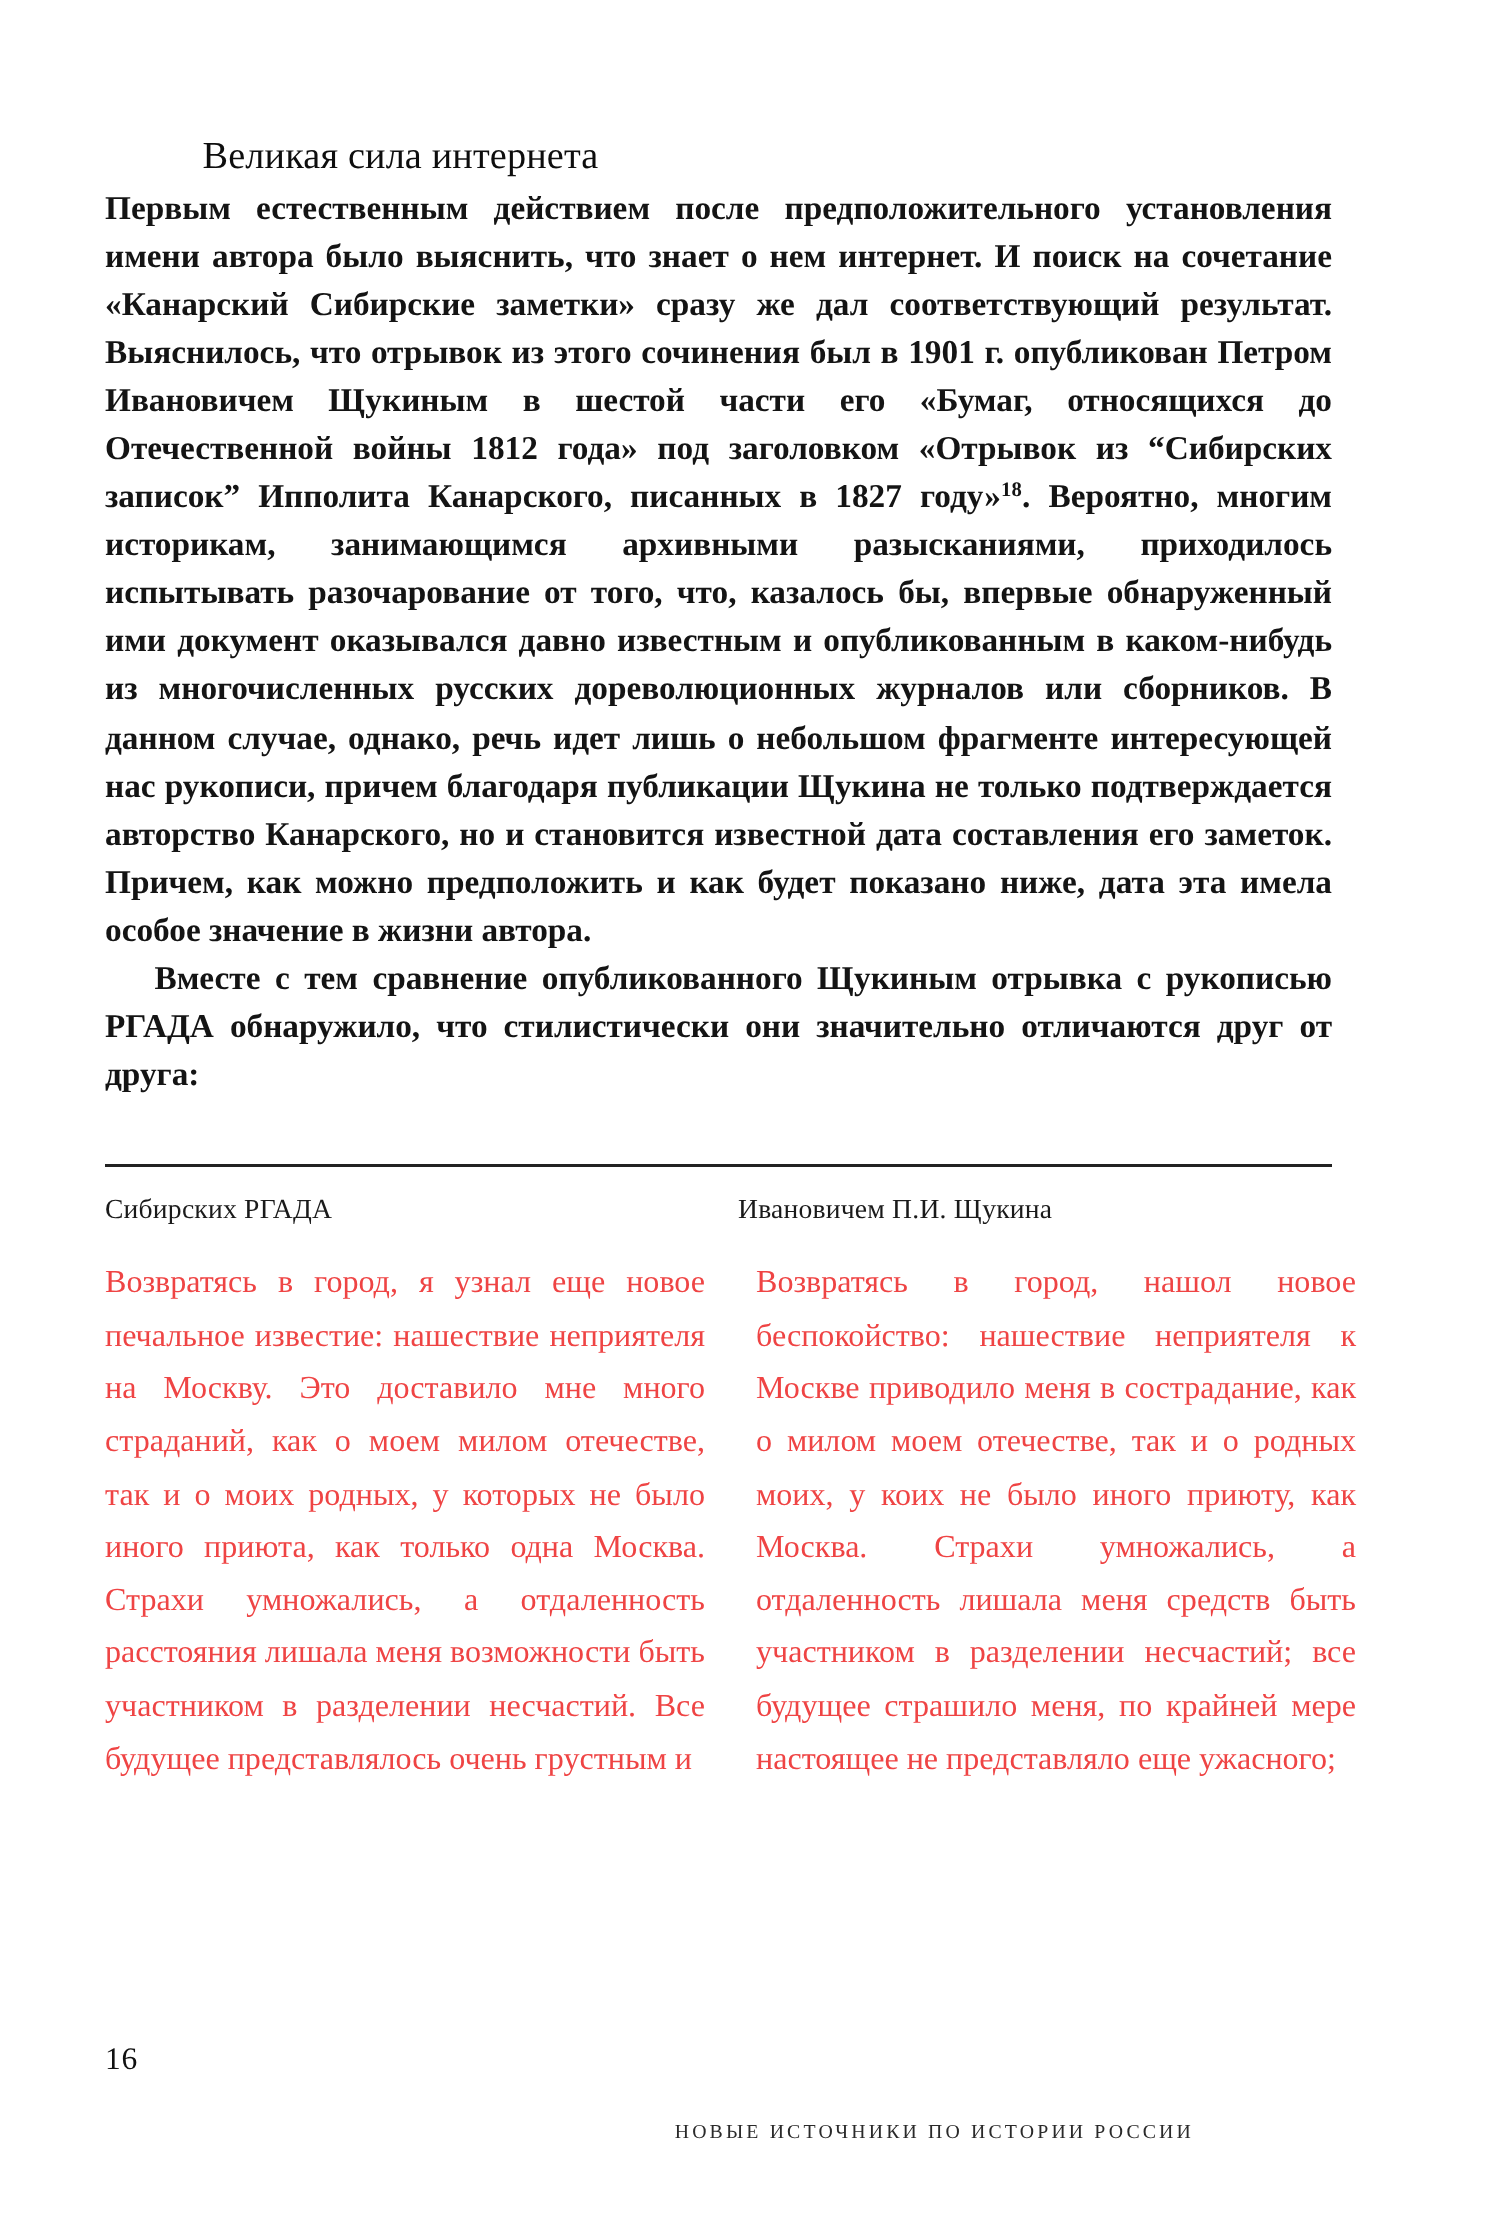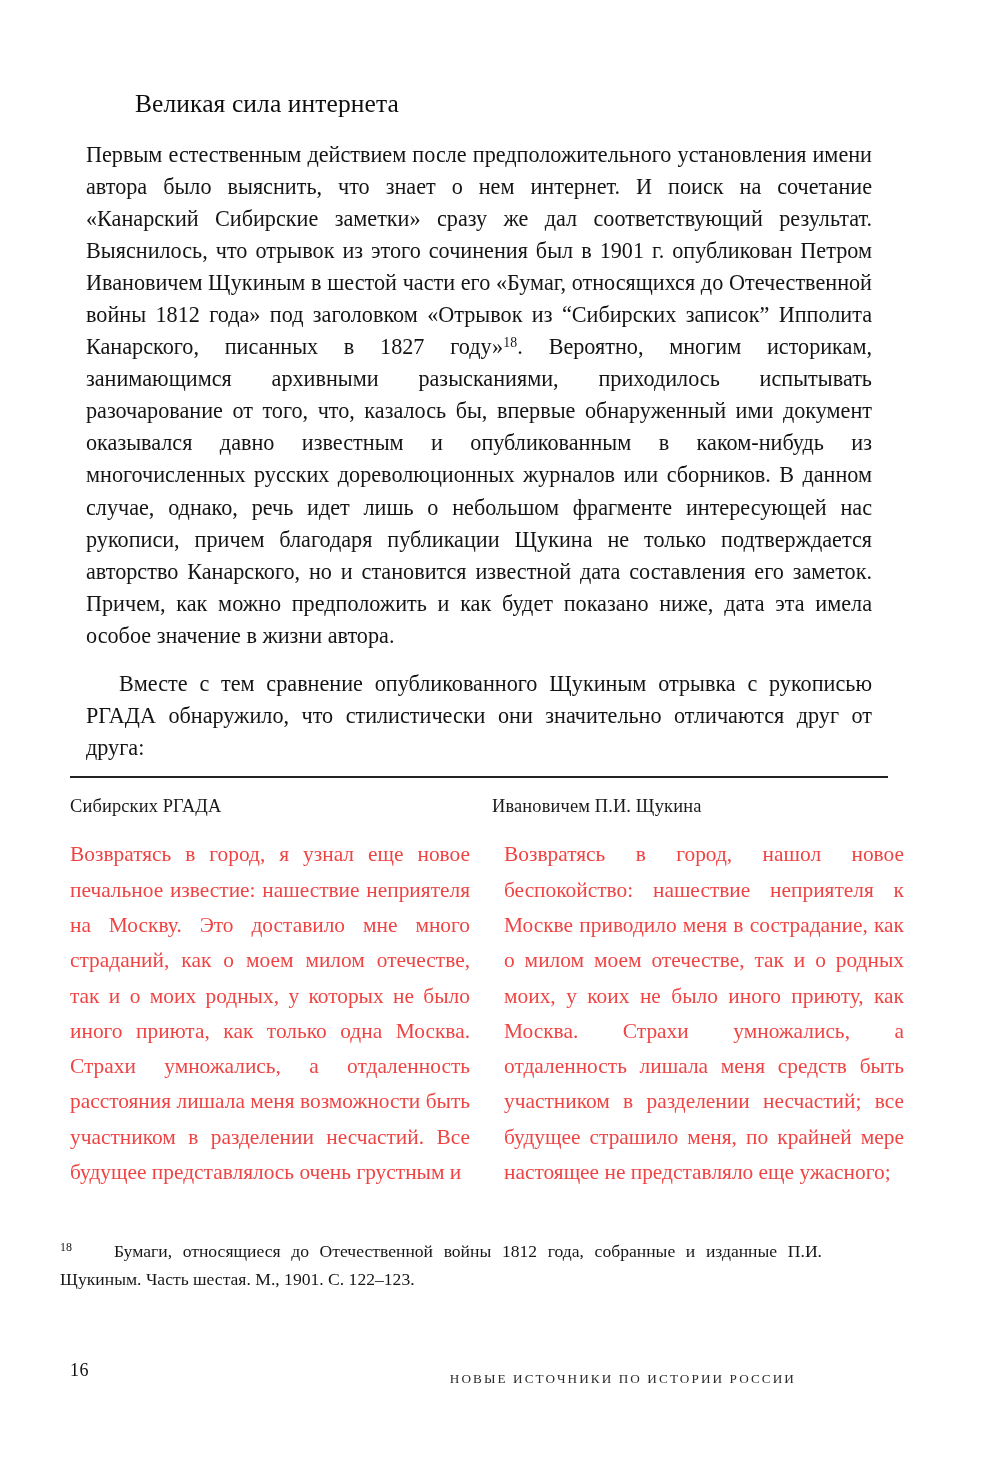--- a/index.html
+++ b/index.html
@@ -49,21 +49,22 @@
     width: 818px;
     font-size: 22.2px;
     line-height: 32.05px;
     text-align: justify;
     text-align-last: left;
     color: #141414;
     hyphens: manual;
   }
 
   .body-block p {
-    margin: 16px;
+    margin: 0;
+    font-weight: bold;
   }
 
   .body-block p.indent {
     text-indent: 33px;
   }
 
   sup.fn-ref {
     font-size: 0.62em;
     vertical-align: 0.52em;
     line-height: 0;
@@ -142,29 +143,29 @@
     vertical-align: 0.5em;
     line-height: 0;
     margin-right: 42px;
   }
 
   
   .folio {
     position: absolute;
     left: 70px;
     top: 1360px;
-    font-size: 18px;
+    font-size: 21px;
     letter-spacing: 0.5px;
     color: #111111;
   }
 
   .running-footer {
     position: absolute;
     right: 112px;
-    top: 1366px;
+    top: 1408px;
     text-align: right;
     font-size: 13.2px;
     line-height: 25px;
     letter-spacing: 2.1px;
     color: #2a2a2a;
     text-transform: uppercase;
     white-space: nowrap;
   }
 
   .running-footer .line2 {
@@ -198,23 +199,20 @@
           <p>Возвратясь в город, я узнал еще новое печальное известие: нашествие неприятеля на Москву. Это доставило мне много страданий, как о моем милом отечестве, так и о моих родных, у которых не было иного приюта, как только одна Москва. Страхи умножались, а отдаленность расстояния лишала меня возможности быть участником в разделении несчастий. Все будущее представлялось очень грустным и</p>
         </div>
         <div class="compare-col right">
           <p>Возвратясь в город, нашол новое беспокойство: нашествие неприятеля к Москве приводило меня в сострадание, как о милом моем отечестве, так и о родных моих, у коих не было иного приюту, как Москва. Страхи умножались, а отдаленность лишала меня средств быть участником в разделении несчастий; все будущее страшило меня, по крайней мере настоящее не представляло еще ужасного;</p>
         </div>
       </div>
     </div>
 
   </div>
 
-  <div class="footnote">
-    <p><sup class="fn-num">18</sup><span>Бумаги, относящиеся до Отечественной войны 1812 года, собранные и изданные П.И. Щукиным. Часть шестая. М., 1901. С. 122–123.</span></p>
-  </div>
 
   <div class="folio">16</div>
 
   <div class="running-footer">
     <div class="line1">Новые источники по истории России</div>
   </div>
 
 </div>
 
 </body></html>

